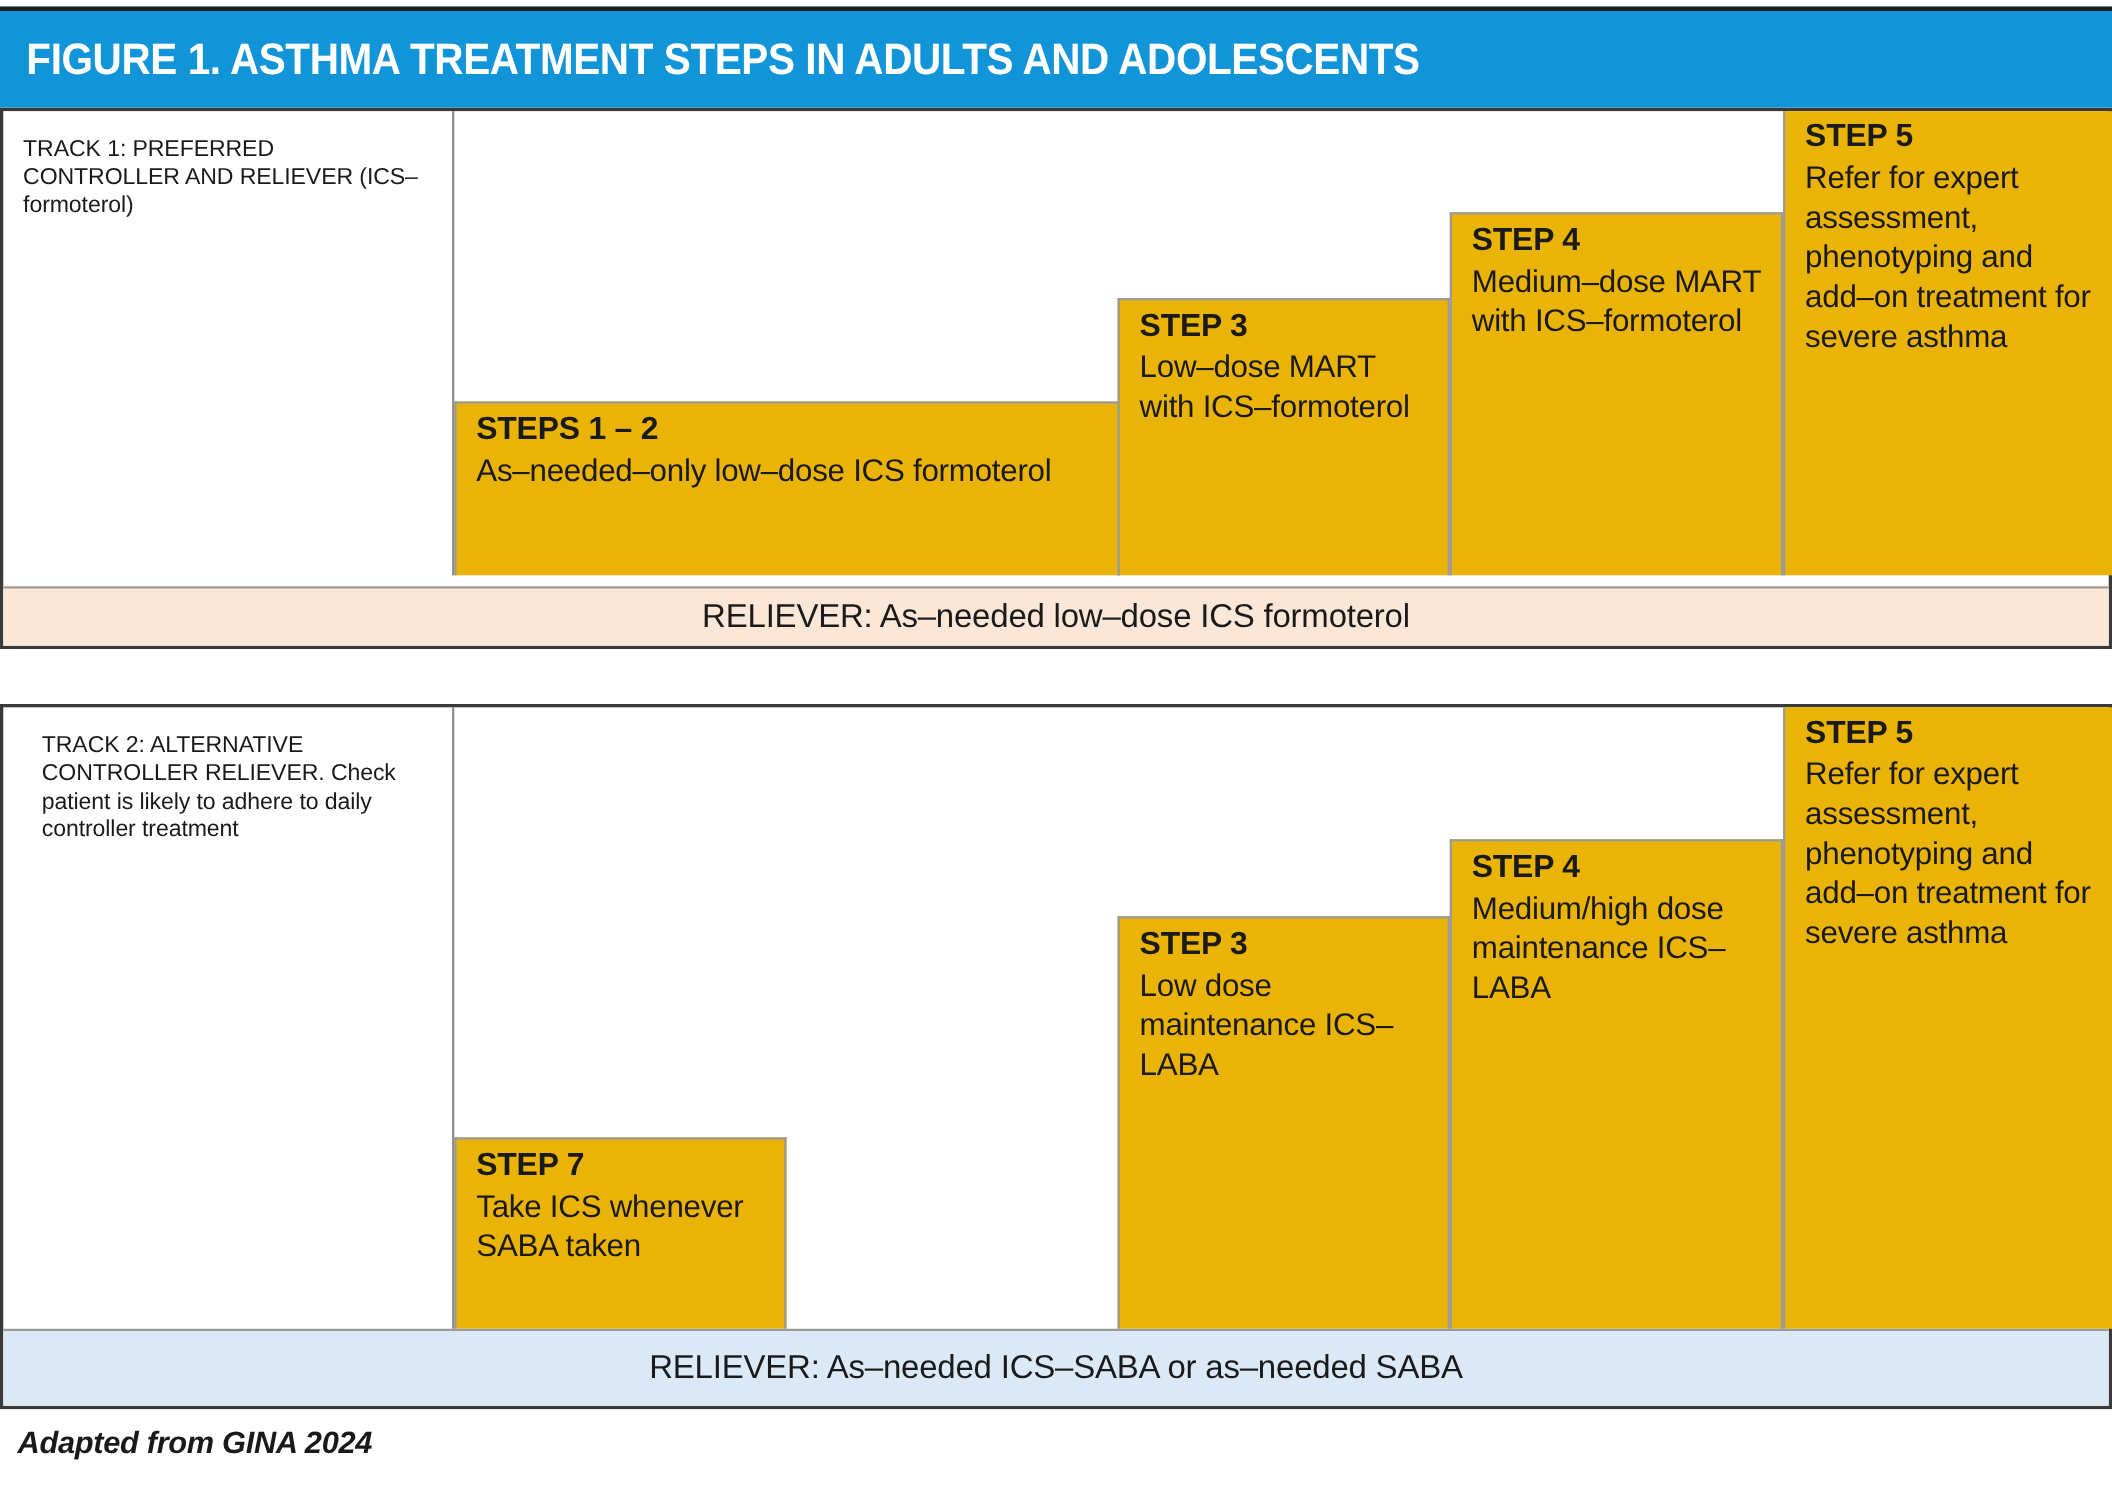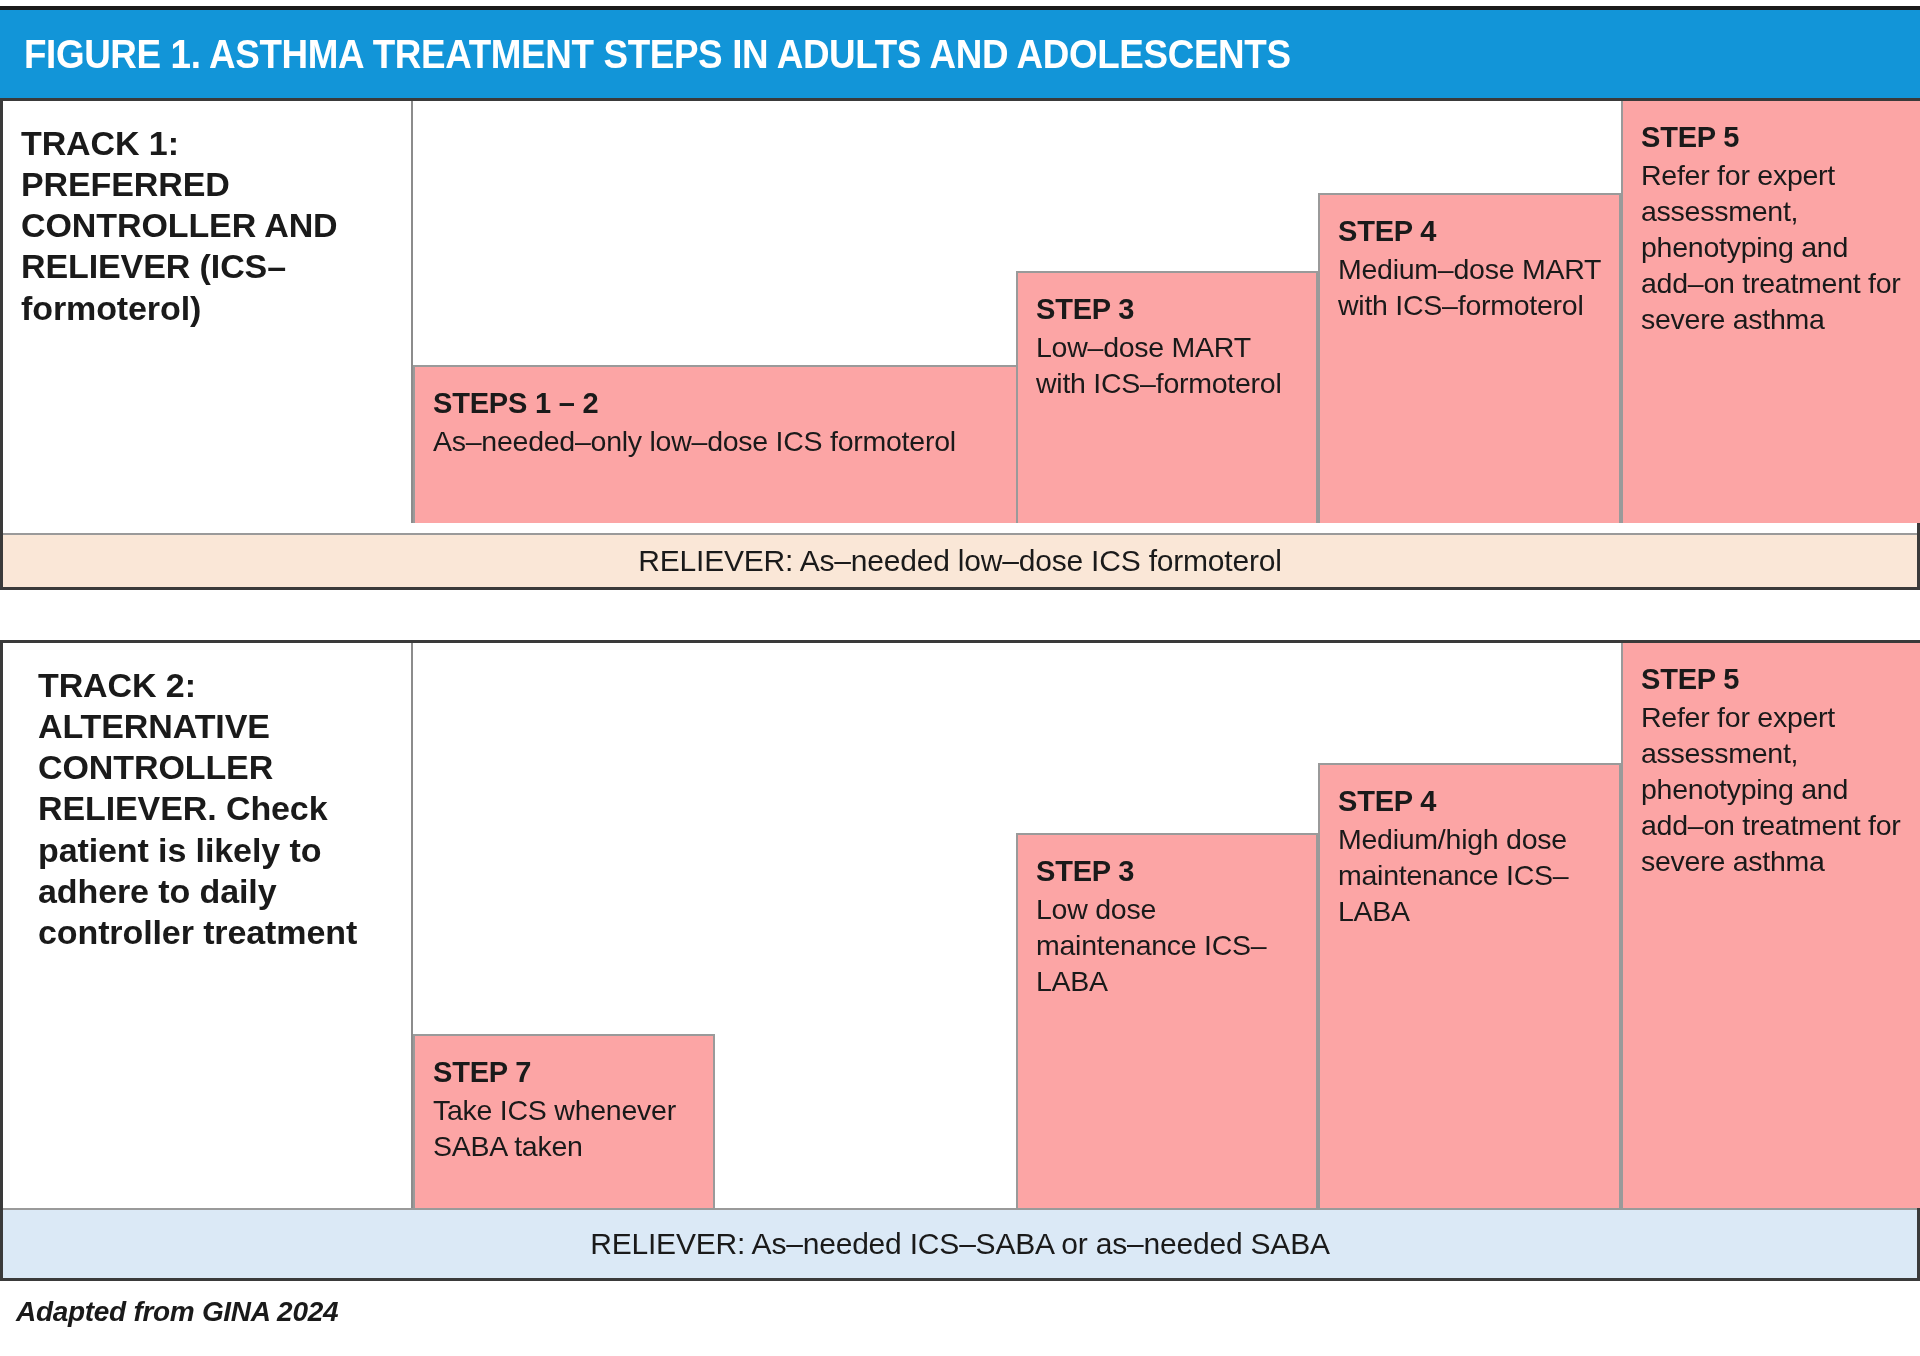--- a/index.html
+++ b/index.html
@@ -61,35 +61,35 @@
   .label-cell {
     position: absolute;
     left: 0;
     top: 0;
     width: 410px;
     box-sizing: border-box;
     border-right: 2px solid #8c8c8c;
     padding: 22px 20px 0 18px;
   }
   .label-cell .lbl {
-    font-size: 34px;
-    font-weight: 700;
+    font-size: 21px;
+    font-weight: 400;
     line-height: 1.21;
     letter-spacing: -0.1px;
   }
 
   
   .step {
     position: absolute;
     box-sizing: border-box;
-    background: #fca5a5;
+    background: #eab308;
     border-top: 2px solid #9a9a9a;
     border-left: 2px solid #9a9a9a;
     border-right: 2px solid #9a9a9a;
-    padding: 18px 16px 0 18px;
+    padding: 5px 16px 0 18px;
     overflow: hidden;
   }
   .step .hd {
     font-size: 29px;
     font-weight: 700;
     line-height: 1.27;
     letter-spacing: -0.2px;
     margin-bottom: 1px;
   }
   .step .bd {

